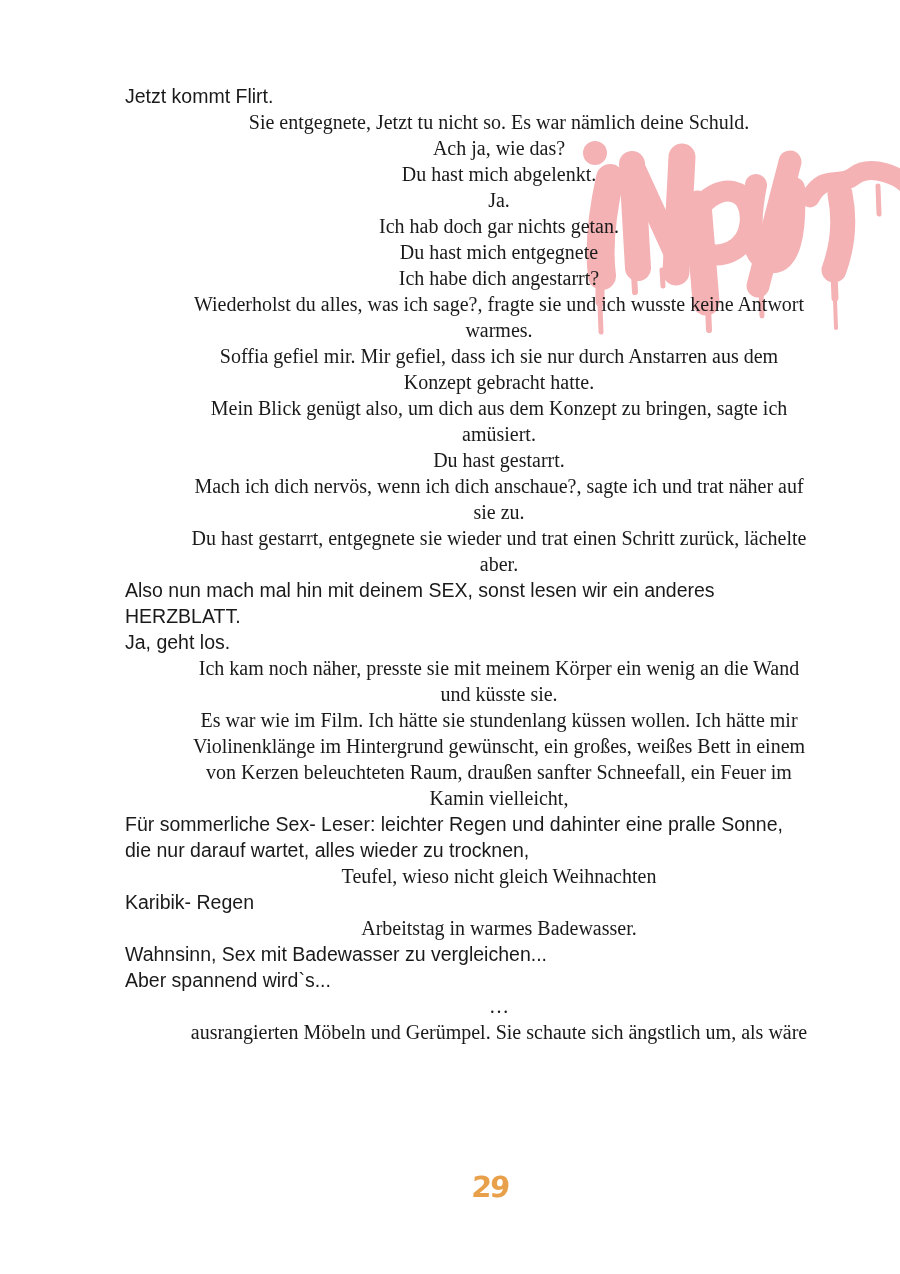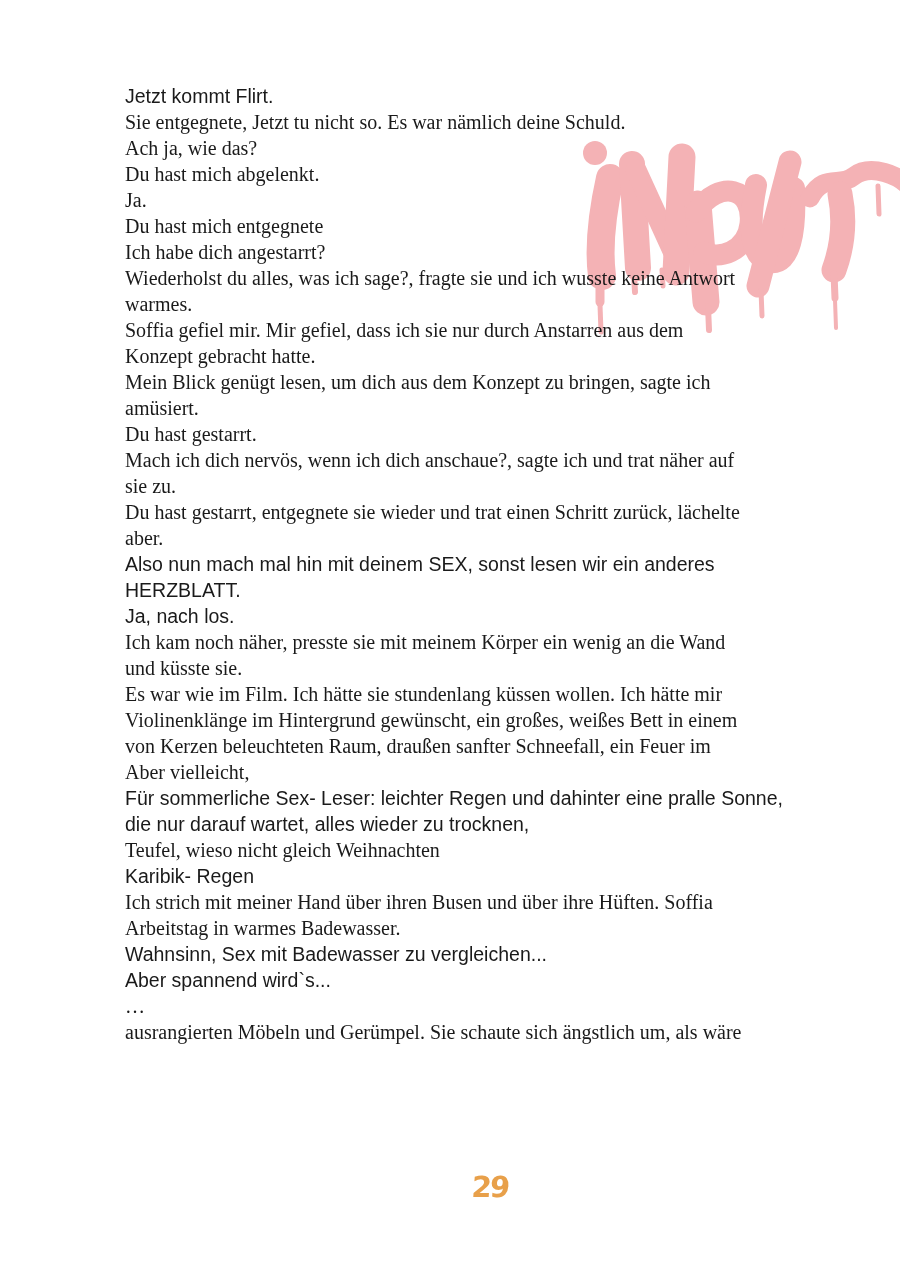--- a/index.html
+++ b/index.html
@@ -39,20 +39,21 @@
     z-index: 2;
   }
   .line {
     font-size: 20px;
     line-height: 26px;
     color: var(--text-color, #1a1a1a);
     white-space: pre;
   }
   .line.serif {
     font-family: "Liberation Serif", serif;
+    text-align: center;
   }
   .line.sans {
     font-family: "Liberation Sans", sans-serif;
     font-size: 19.5px;
   }
   .page-number {
     position: absolute;
     left: 0;
     top: 1170px;
     width: 900px;
@@ -101,47 +102,47 @@
     <path class="stroke" d="M300,46 L301,74" stroke-width="5"></path>
     <path class="stroke" d="M332,54 L333,76" stroke-width="4"></path>
   </svg>
 
   <div class="text-block" id="text-block">
       <div class="line sans">Jetzt kommt Flirt.</div>
       <div class="line serif">Sie entgegnete, Jetzt tu nicht so. Es war nämlich deine Schuld.</div>
       <div class="line serif">Ach ja, wie das?</div>
       <div class="line serif">Du hast mich abgelenkt.</div>
       <div class="line serif">Ja.</div>
+      <div class="line serif">Ich hab doch gar nichts getan.</div>
       <div class="line serif">Du hast mich entgegnete</div>
       <div class="line serif">Ich habe dich angestarrt?</div>
       <div class="line serif">Wiederholst du alles, was ich sage?, fragte sie und ich wusste keine Antwort</div>
       <div class="line serif">warmes.</div>
       <div class="line serif">Soffia gefiel mir. Mir gefiel, dass ich sie nur durch Anstarren aus dem</div>
       <div class="line serif">Konzept gebracht hatte.</div>
-      <div class="line serif">Mein Blick genügt lesen, um dich aus dem Konzept zu bringen, sagte ich</div>
+      <div class="line serif">Mein Blick genügt also, um dich aus dem Konzept zu bringen, sagte ich</div>
       <div class="line serif">amüsiert.</div>
       <div class="line serif">Du hast gestarrt.</div>
       <div class="line serif">Mach ich dich nervös, wenn ich dich anschaue?, sagte ich und trat näher auf</div>
       <div class="line serif">sie zu.</div>
       <div class="line serif">Du hast gestarrt, entgegnete sie wieder und trat einen Schritt zurück, lächelte</div>
       <div class="line serif">aber.</div>
       <div class="line sans">Also nun mach mal hin mit deinem SEX, sonst lesen wir ein anderes</div>
       <div class="line sans">HERZBLATT.</div>
-      <div class="line sans">Ja, nach los.</div>
+      <div class="line sans">Ja, geht los.</div>
       <div class="line serif">Ich kam noch näher, presste sie mit meinem Körper ein wenig an die Wand</div>
       <div class="line serif">und küsste sie.</div>
       <div class="line serif">Es war wie im Film. Ich hätte sie stundenlang küssen wollen. Ich hätte mir</div>
       <div class="line serif">Violinenklänge im Hintergrund gewünscht, ein großes, weißes Bett in einem</div>
       <div class="line serif">von Kerzen beleuchteten Raum, draußen sanfter Schneefall, ein Feuer im</div>
-      <div class="line serif">Aber vielleicht,</div>
+      <div class="line serif">Kamin vielleicht,</div>
       <div class="line sans">Für sommerliche Sex- Leser: leichter Regen und dahinter eine pralle Sonne,</div>
       <div class="line sans">die nur darauf wartet, alles wieder zu trocknen,</div>
       <div class="line serif">Teufel, wieso nicht gleich Weihnachten</div>
       <div class="line sans">Karibik- Regen</div>
-      <div class="line serif">Ich strich mit meiner Hand über ihren Busen und über ihre Hüften. Soffia</div>
       <div class="line serif">Arbeitstag in warmes Badewasser.</div>
       <div class="line sans">Wahnsinn, Sex mit Badewasser zu vergleichen...</div>
       <div class="line sans">Aber spannend wird`s...</div>
       <div class="line serif">…</div>
       <div class="line serif">ausrangierten Möbeln und Gerümpel. Sie schaute sich ängstlich um, als wäre</div>
     </div>
 
   <div class="page-number">29</div>
 
 </div>

